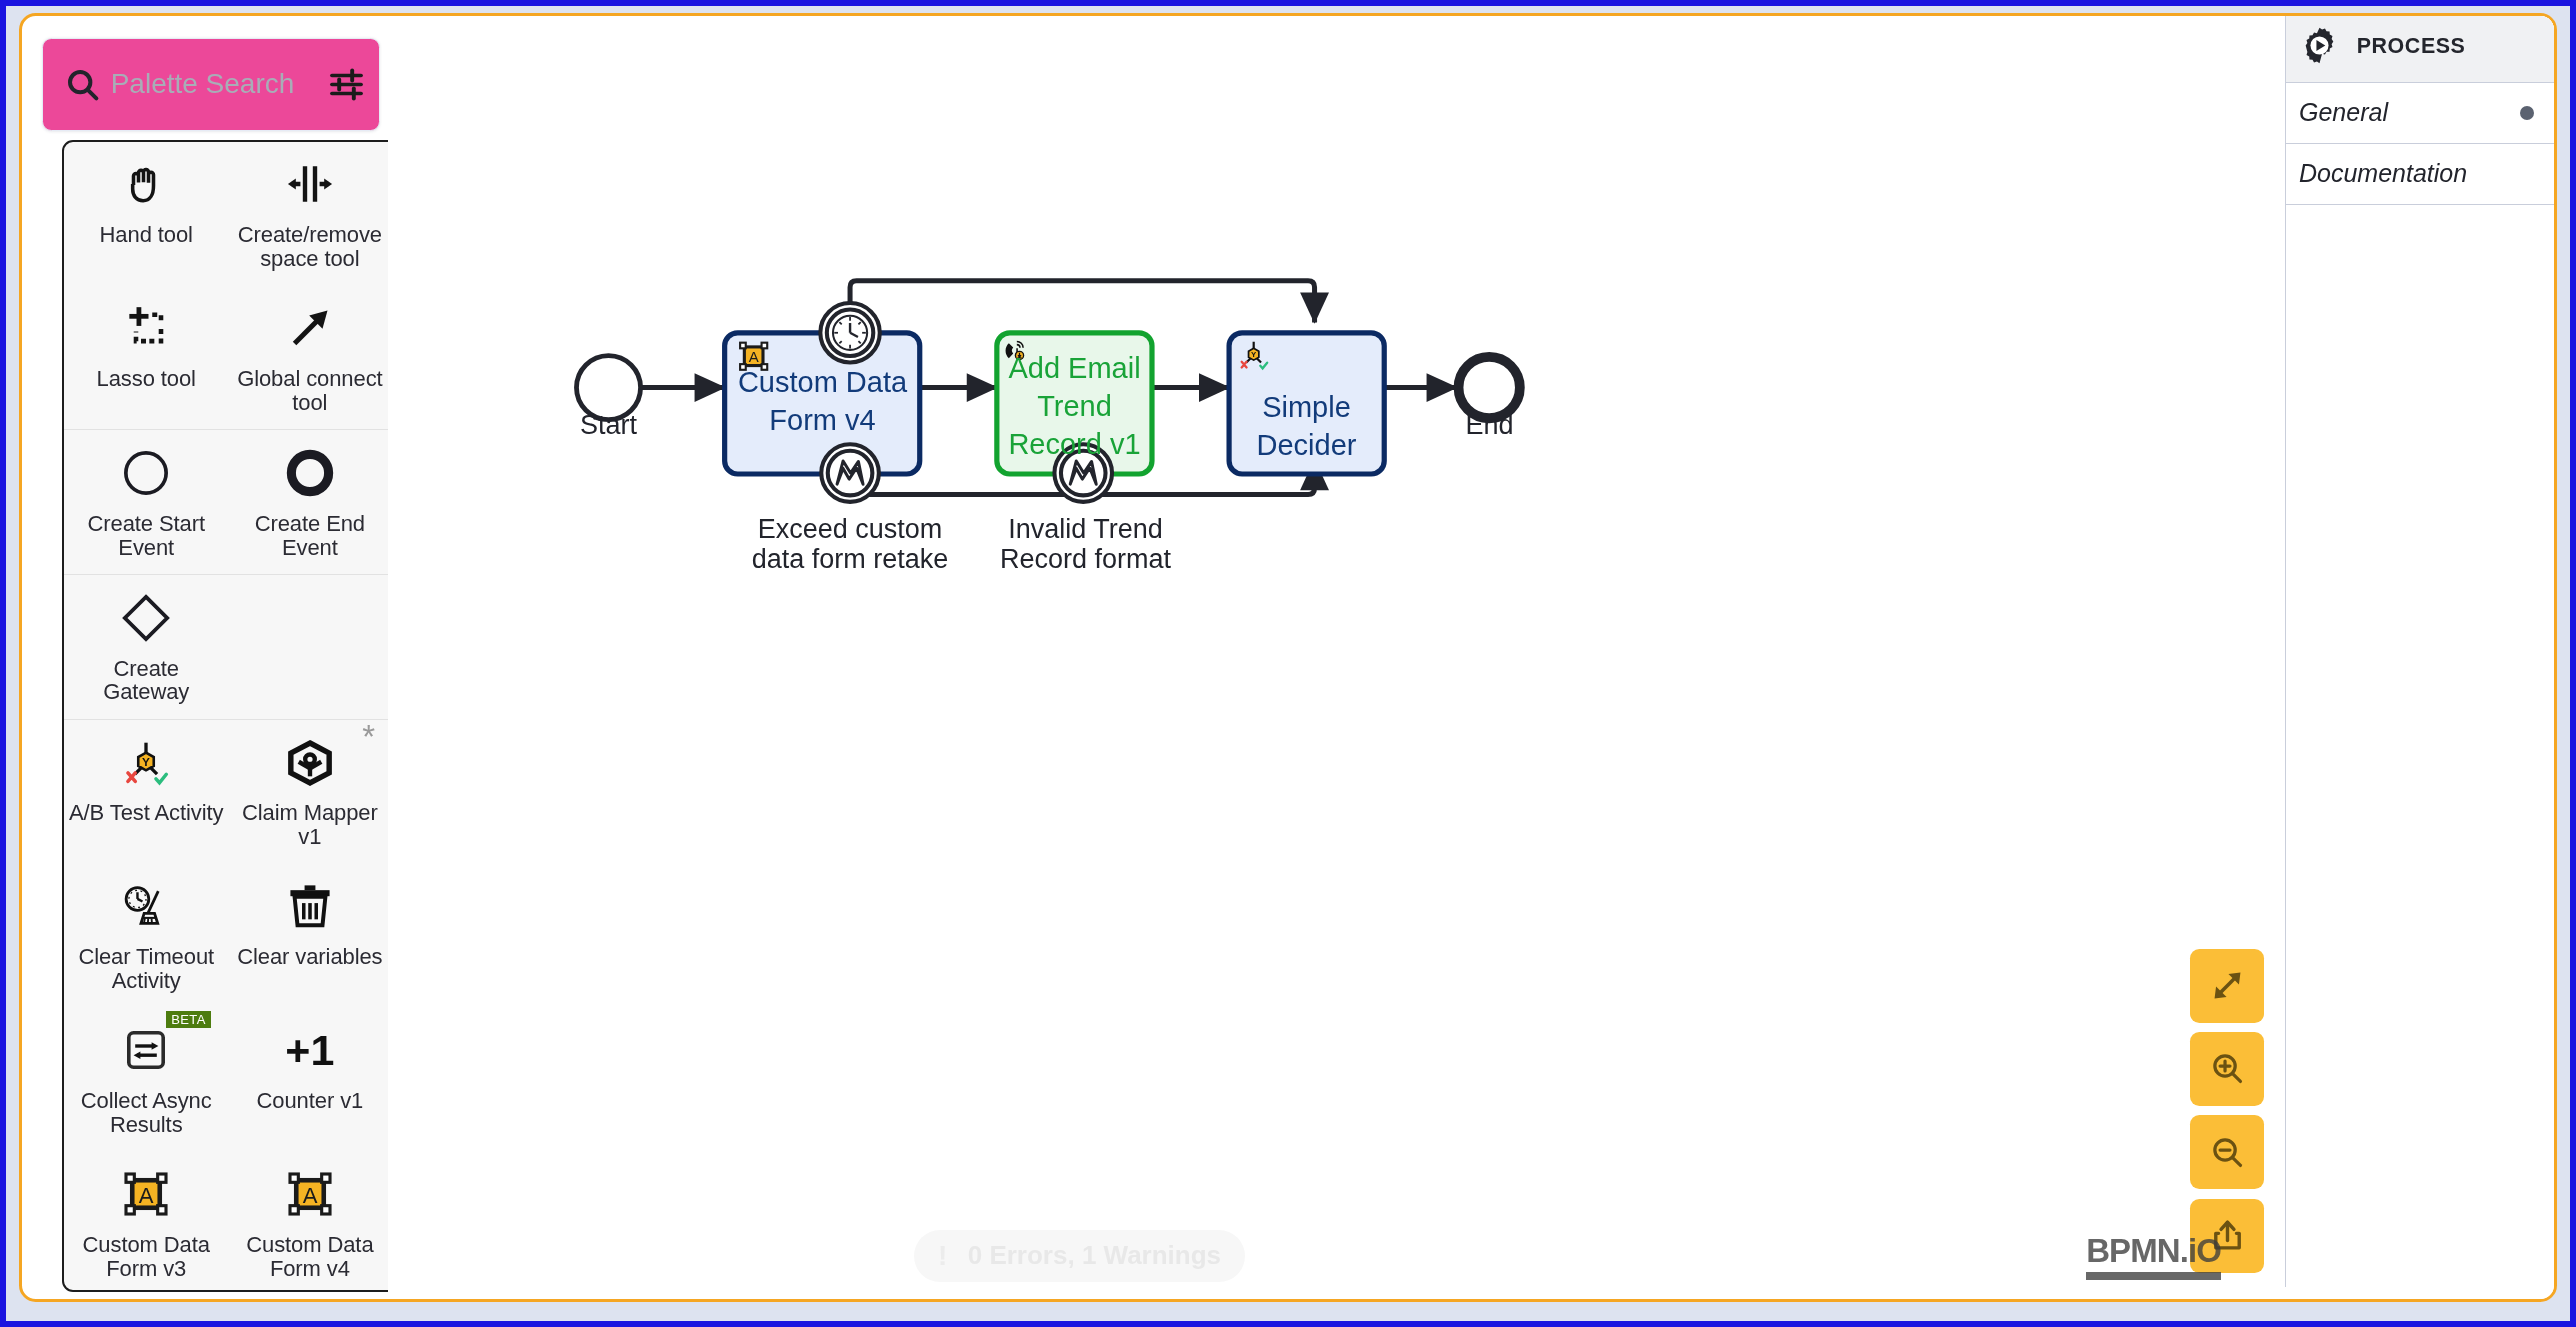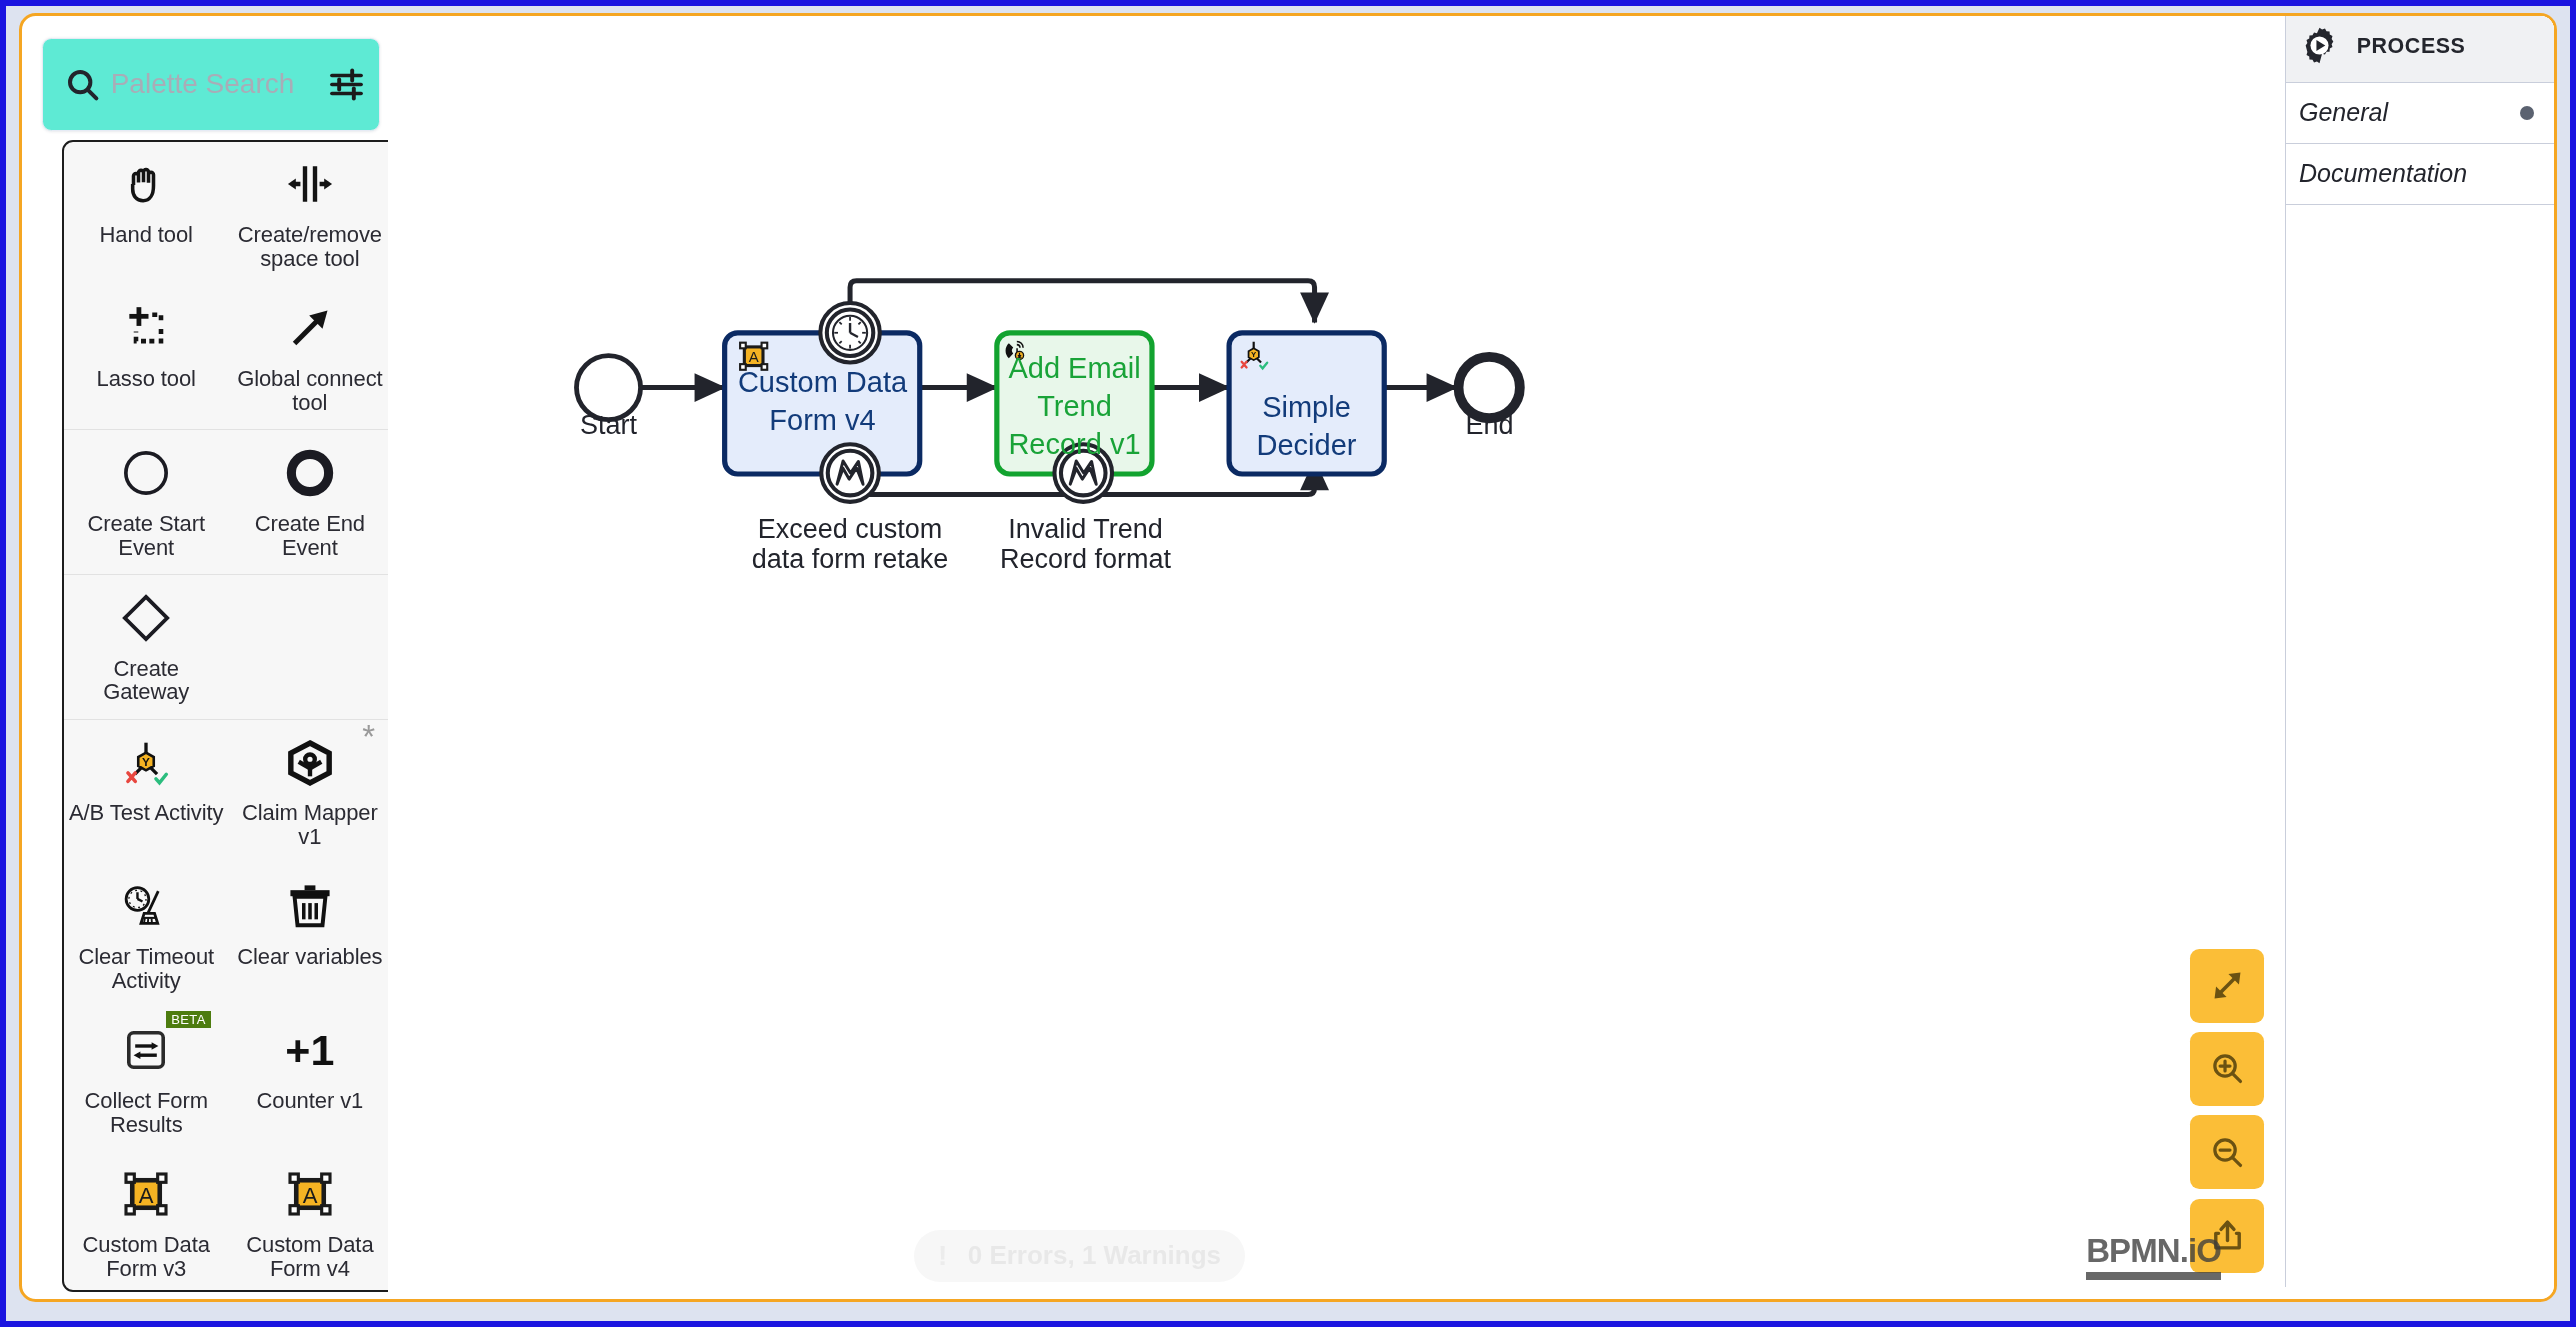--- a/index.html
+++ b/index.html
@@ -28,21 +28,21 @@
   }
 
   
   #palette {
     position: absolute; left: 7.4px; top: 7.4px;
     width: 351px; height: 1271px;
   }
   #palette-search-wrap {
     position: absolute; left: 13px; top: 15px;
     width: 338px; height: 93px;
-    background: #5eead4;
+    background: #ec4899;
     border: 1.9px solid #e6ebf5;
     border-radius: 9.3px;
     display: flex; align-items: center;
     box-shadow: 0 0.9px 2.8px rgba(30,40,70,.10);
   }
   #search-icon { width: 45px; margin-left: 16.7px; flex: none; display:flex; align-items:center;justify-content:center;}
   #palette-search-input {
     flex: 1 1 auto; min-width: 0;
     border: none; outline: none; background: transparent;
     font-family: "Liberation Sans", sans-serif;
@@ -351,21 +351,21 @@
             <span class="pal-badge-beta">BETA</span>
             <span class="pal-icon">
               <svg width="48" height="48" viewBox="0 0 24 24">
                 <rect x="3.4" y="3.4" width="17.2" height="17.2" rx="2.4" fill="none" stroke="#2a2a2a" stroke-width="1.8"></rect>
                 <line x1="6.6" y1="10.0" x2="16.4" y2="10.0" stroke="#111" stroke-width="1.7"></line>
                 <polygon points="18.2,10.0 14.8,8.1 14.8,11.9" fill="#111"></polygon>
                 <line x1="17.4" y1="14.6" x2="7.6" y2="14.6" stroke="#111" stroke-width="1.7"></line>
                 <polygon points="5.8,14.6 9.2,12.7 9.2,16.5" fill="#111"></polygon>
               </svg>
             </span>
-            <span class="pal-label">Collect Form Results</span>
+            <span class="pal-label">Collect Async Results</span>
           </div>
 
           <div class="pal-item">
             <span class="pal-icon">
               <span class="plus-one">+1</span>
             </span>
             <span class="pal-label">Counter v1</span>
           </div>
 
           <div class="pal-item">

